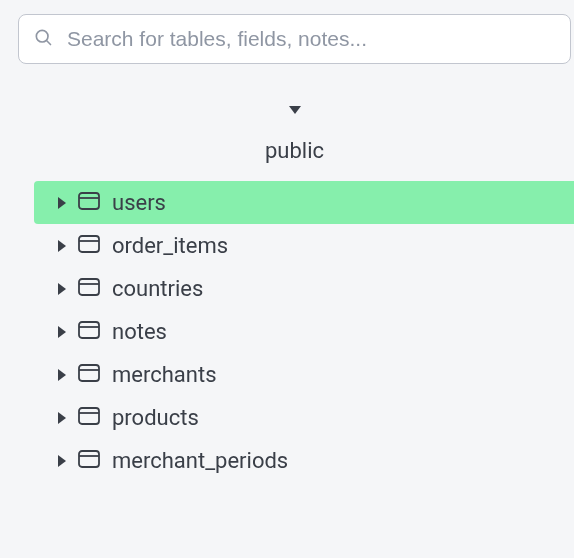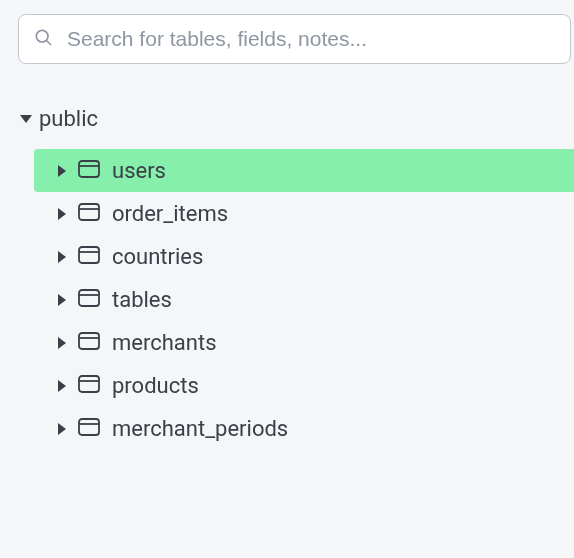--- a/index.html
+++ b/index.html
@@ -36,24 +36,25 @@
     padding: 0;
   }
   .search-input::placeholder { color: #8f96a3; }
 
   .tree {
     margin-top: 38px;
   }
   .schema-row {
     display: flex;
     align-items: center;
-    gap: 7px;
+    gap: 24px;
     padding: 4px 2px;
     font-size: 22px;
     cursor: pointer;
+    flex-direction: column;
   }
   .caret {
     width: 0;
     height: 0;
     display: inline-block;
   }
   .caret-down {
     border-left: 6px solid transparent;
     border-right: 6px solid transparent;
     border-top: 8px solid #3a3f48;
@@ -145,21 +146,21 @@
       </div>
 
       <div class="table-row">
         <span class="caret caret-right"></span>
         <span class="table-icon">
           <svg width="22" height="18" viewBox="0 0 22 18" fill="none" stroke="#3a3f48" stroke-width="1.8">
             <rect x="1" y="1" width="20" height="16" rx="3"></rect>
             <line x1="1" y1="6" x2="21" y2="6"></line>
           </svg>
         </span>
-        <span class="label">tables</span>
+        <span class="label">notes</span>
       </div>
 
       <div class="table-row">
         <span class="caret caret-right"></span>
         <span class="table-icon">
           <svg width="22" height="18" viewBox="0 0 22 18" fill="none" stroke="#3a3f48" stroke-width="1.8">
             <rect x="1" y="1" width="20" height="16" rx="3"></rect>
             <line x1="1" y1="6" x2="21" y2="6"></line>
           </svg>
         </span>

